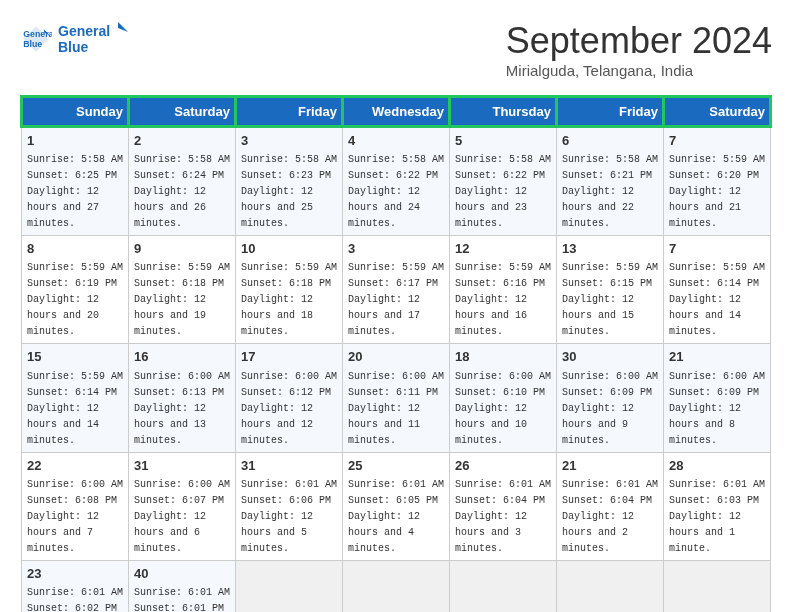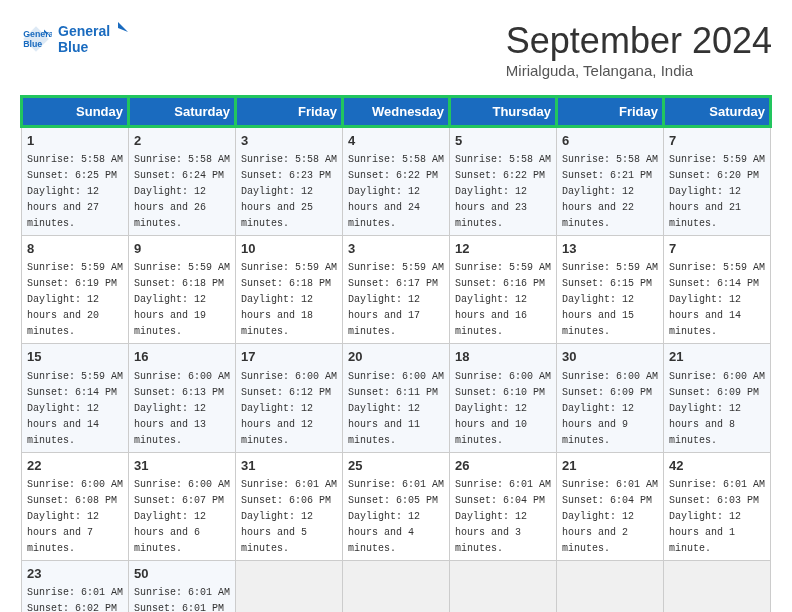--- a/index.html
+++ b/index.html
@@ -139,25 +139,25 @@
         <td><span class="day-num">30</span><span class="day-info">Sunrise: 6:00 AM<br>Sunset: 6:09 PM<br>Daylight: 12 hours and 9 minutes.</span></td>
         <td><span class="day-num">21</span><span class="day-info">Sunrise: 6:00 AM<br>Sunset: 6:09 PM<br>Daylight: 12 hours and 8 minutes.</span></td>
       </tr>
       <tr>
         <td><span class="day-num">22</span><span class="day-info">Sunrise: 6:00 AM<br>Sunset: 6:08 PM<br>Daylight: 12 hours and 7 minutes.</span></td>
         <td><span class="day-num">31</span><span class="day-info">Sunrise: 6:00 AM<br>Sunset: 6:07 PM<br>Daylight: 12 hours and 6 minutes.</span></td>
         <td><span class="day-num">31</span><span class="day-info">Sunrise: 6:01 AM<br>Sunset: 6:06 PM<br>Daylight: 12 hours and 5 minutes.</span></td>
         <td><span class="day-num">25</span><span class="day-info">Sunrise: 6:01 AM<br>Sunset: 6:05 PM<br>Daylight: 12 hours and 4 minutes.</span></td>
         <td><span class="day-num">26</span><span class="day-info">Sunrise: 6:01 AM<br>Sunset: 6:04 PM<br>Daylight: 12 hours and 3 minutes.</span></td>
         <td><span class="day-num">21</span><span class="day-info">Sunrise: 6:01 AM<br>Sunset: 6:04 PM<br>Daylight: 12 hours and 2 minutes.</span></td>
-        <td><span class="day-num">42</span><span class="day-info">Sunrise: 6:01 AM<br>Sunset: 6:03 PM<br>Daylight: 12 hours and 1 minute.</span></td>
+        <td><span class="day-num">28</span><span class="day-info">Sunrise: 6:01 AM<br>Sunset: 6:03 PM<br>Daylight: 12 hours and 1 minute.</span></td>
       </tr>
       <tr>
         <td><span class="day-num">23</span><span class="day-info">Sunrise: 6:01 AM<br>Sunset: 6:02 PM<br>Daylight: 12 hours and 0 minutes.</span></td>
-        <td><span class="day-num">50</span><span class="day-info">Sunrise: 6:01 AM<br>Sunset: 6:01 PM<br>Daylight: 11 hours and 59 minutes.</span></td>
+        <td><span class="day-num">40</span><span class="day-info">Sunrise: 6:01 AM<br>Sunset: 6:01 PM<br>Daylight: 11 hours and 59 minutes.</span></td>
         <td class="empty"></td>
         <td class="empty"></td>
         <td class="empty"></td>
         <td class="empty"></td>
         <td class="empty"></td>
       </tr>
     </tbody>
 </table>
 
 </body></html>

